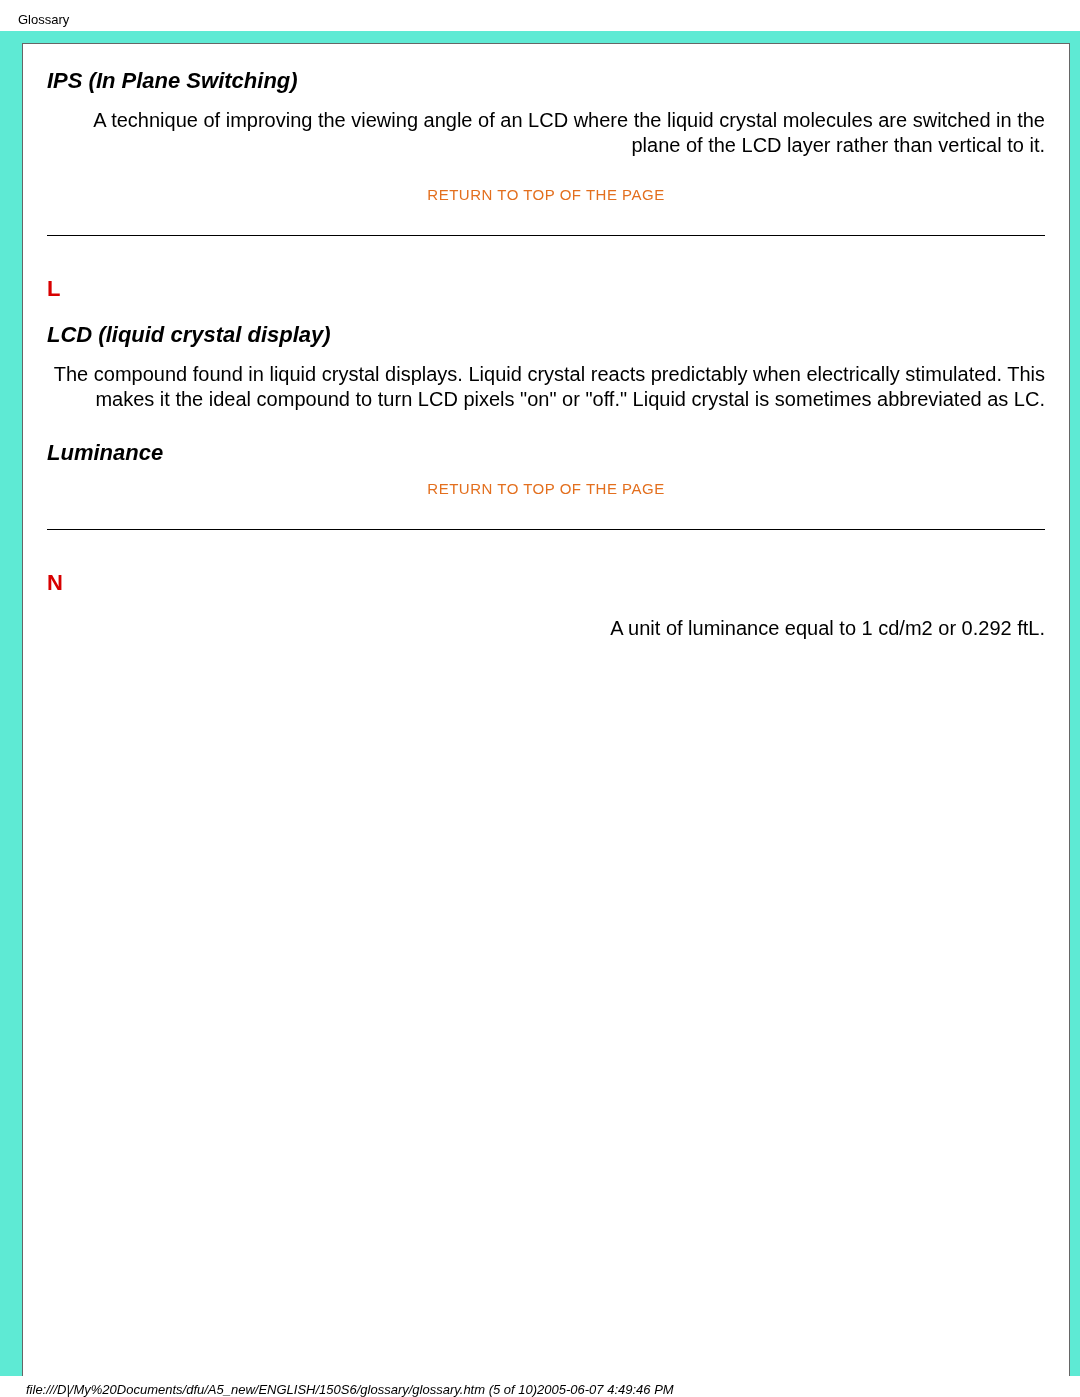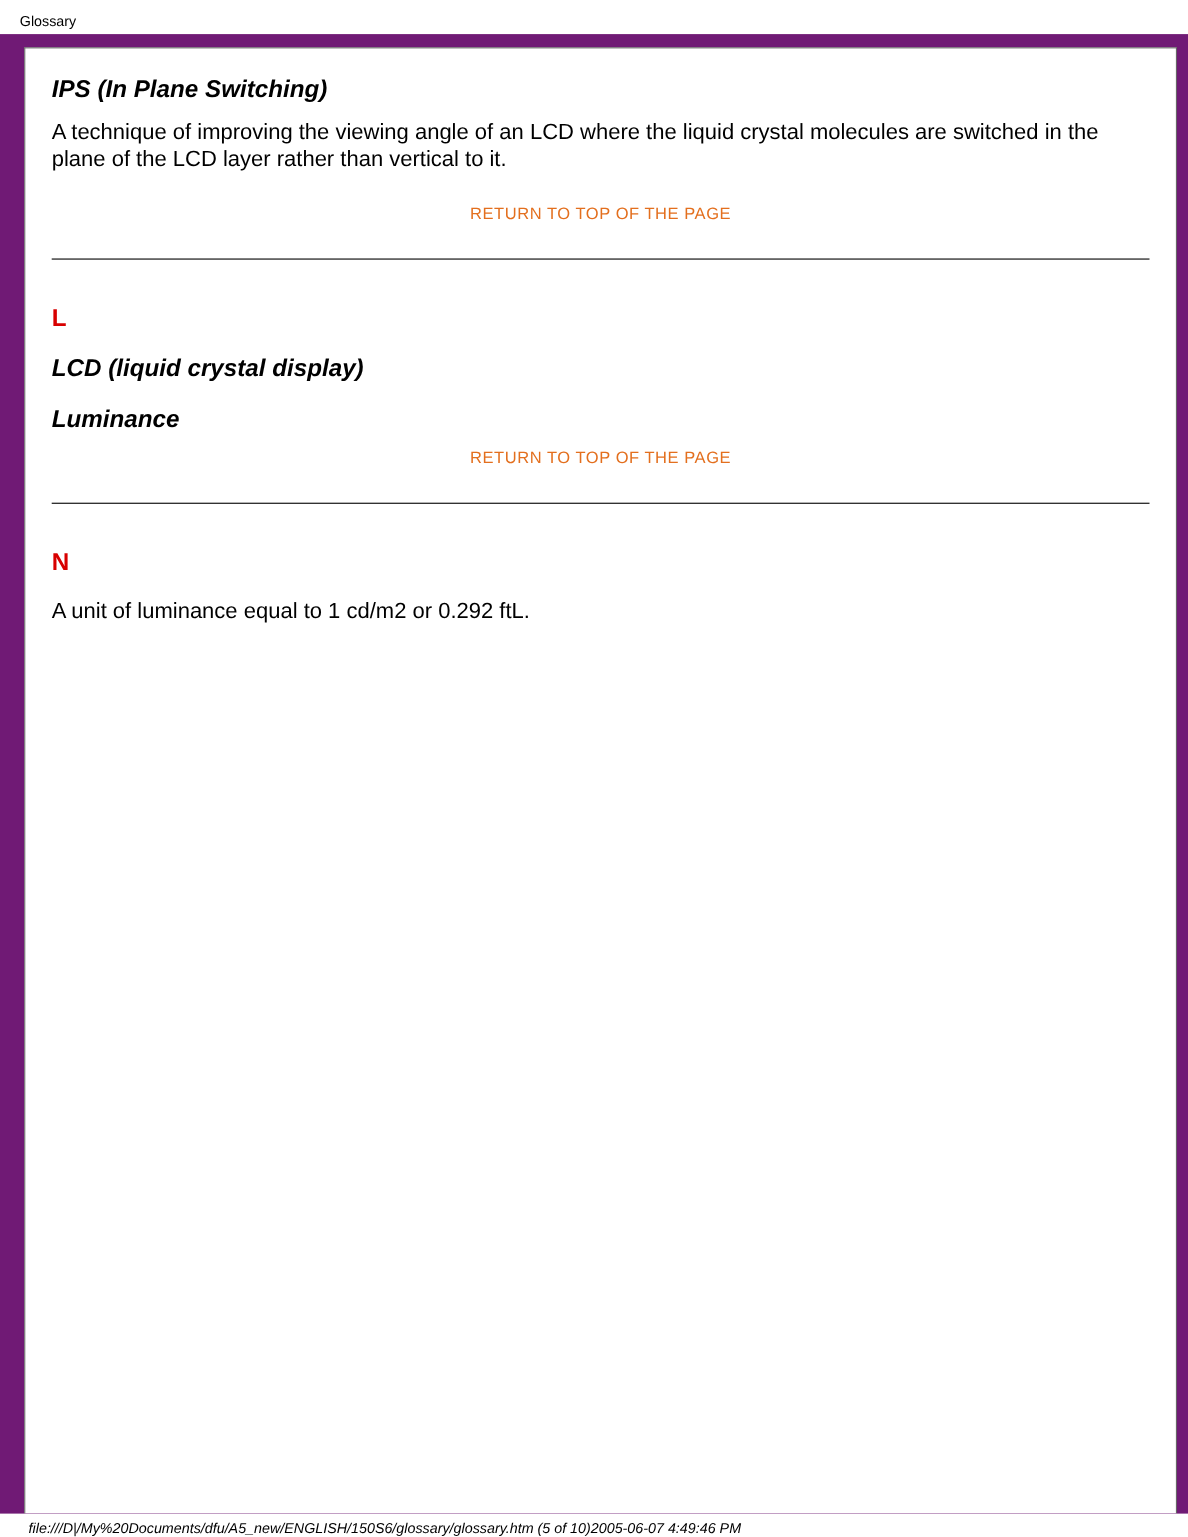--- a/index.html
+++ b/index.html
@@ -8,21 +8,21 @@
     width: 1080px;
     font-family: Arial, Helvetica, sans-serif;
     background: #ffffff;
     color: #000000;
   }
   .header-label {
     font-size: 13px;
     padding: 12px 0 4px 18px;
   }
   .outer-frame {
-    background: #701a75;
+    background: #5eead4;
     padding: 12px 10px 0 22px;
     box-sizing: border-box;
     width: 1080px;
     height: 1345px;
     overflow: hidden;
   }
   .page {
     background: #ffffff;
     border: 1px solid #666;
     border-bottom: none;
@@ -38,20 +38,21 @@
     font-size: 22px;
     margin: 20px 0 14px 0;
   }
   .term-title.first {
     margin-top: 8px;
   }
   .body-text {
     font-size: 20px;
     line-height: 1.25;
     margin: 0 0 28px 0;
+    text-align: right;
   }
   .return-link {
     display: block;
     text-align: center;
     font-size: 15px;
     color: #e36f1e;
     text-decoration: none;
     margin: 10px 0 32px 0;
     font-variant: small-caps;
     letter-spacing: 0.5px;
@@ -91,20 +92,21 @@
     <p class="body-text">A technique of improving the viewing angle of an LCD where the liquid crystal molecules are switched in the plane of the LCD layer rather than vertical to it.</p>
 
     <a href="#" class="return-link"><span>RETURN TO TOP OF THE PAGE</span></a>
 
     <hr class="sep">
 
     <div class="letter">L</div>
 
     <div class="term-title">LCD (liquid crystal display)</div>
 
+    <p class="body-text">The compound found in liquid crystal displays. Liquid crystal reacts predictably when electrically stimulated. This makes it the ideal compound to turn LCD pixels "on" or "off." Liquid crystal is sometimes abbreviated as LC.</p>
 
     <div class="term-title">Luminance</div>
 
     <a href="#" class="return-link"><span>RETURN TO TOP OF THE PAGE</span></a>
 
     <hr class="sep">
 
     <div class="letter">N</div>
 
     <p class="body-text">A unit of luminance equal to 1 cd/m2 or 0.292 ftL.</p>

